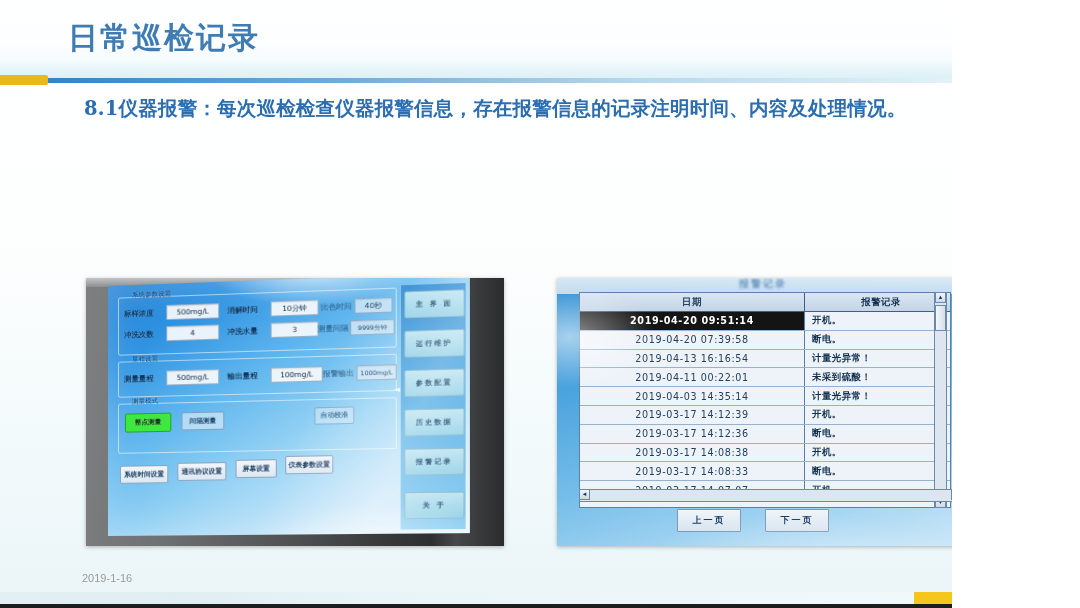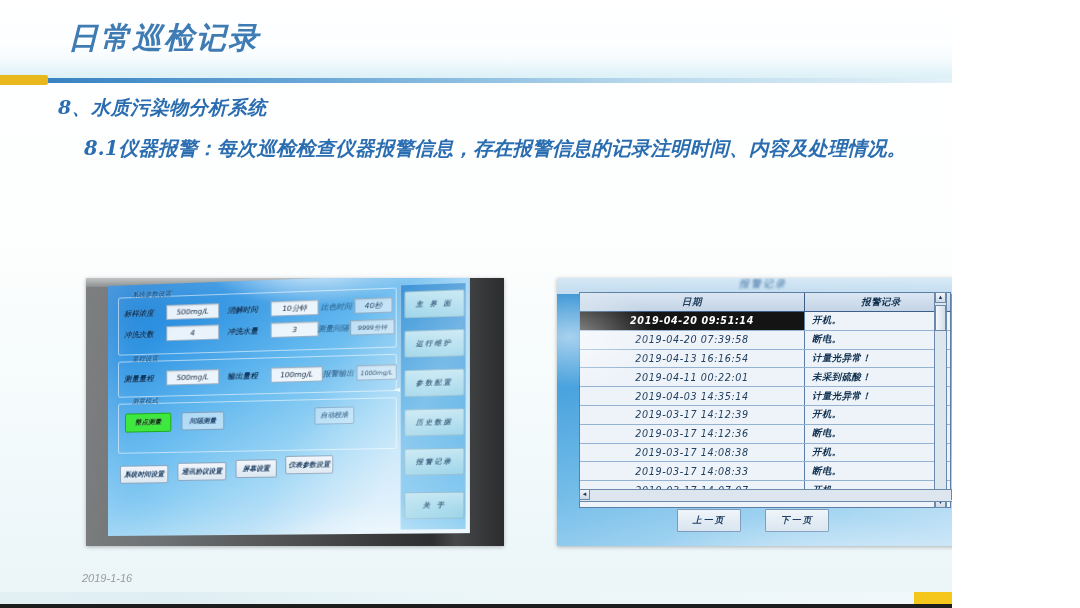--- a/index.html
+++ b/index.html
@@ -3,21 +3,21 @@
 <meta charset="utf-8">
 <style>
   html,body{margin:0;padding:0;}
   body{
     width:1080px;height:608px;overflow:hidden;
     font-family:"Liberation Sans","DejaVu Sans",sans-serif;
     background:#ffffff;
   }
   .slide{position:relative;width:952px;height:608px;
     background:linear-gradient(180deg,#ffffff 0%,#fdfefe 40%,#f3fafb 72%,#eaf5f8 100%);
-    overflow:hidden;font-style:italic;}
+    overflow:hidden;}
 
   
   .header{position:absolute;left:0;top:0;width:1080px;height:80px;
     background:linear-gradient(180deg,#ffffff 0%,#fcfeff 55%,#eef8fb 100%);}
   .title{position:absolute;left:68px;top:18px;
     font-family:"DejaVu Serif","Liberation Serif",serif;
     font-weight:bold;font-size:30px;letter-spacing:2px;
     color:#3f7cb4;
     text-shadow:0 1px 0 rgba(255,255,255,.9);
     white-space:nowrap;}
@@ -158,21 +158,20 @@
 <div class="slide">
 
   <div class="header">
     <div class="title">日常巡检记录</div>
   </div>
   <div class="hdr-glow"></div>
   <div class="hdr-rule"></div>
   <div class="hdr-accent"></div>
 
   <div class="body-text">
-    <p class="lvl1">8、水质污染物分析系统</p>
     <p class="para">8.1仪器报警：每次巡检检查仪器报警信息，存在报警信息的记录注明时间、内容及处理情况。</p>
   </div>
 
   <div class="photo photo-left">
     <div class="bezel"></div>
     <div class="bezel-top"></div>
     <div class="bezel-strip"></div>
 
     <div class="scr">
       <div class="scr-in">

